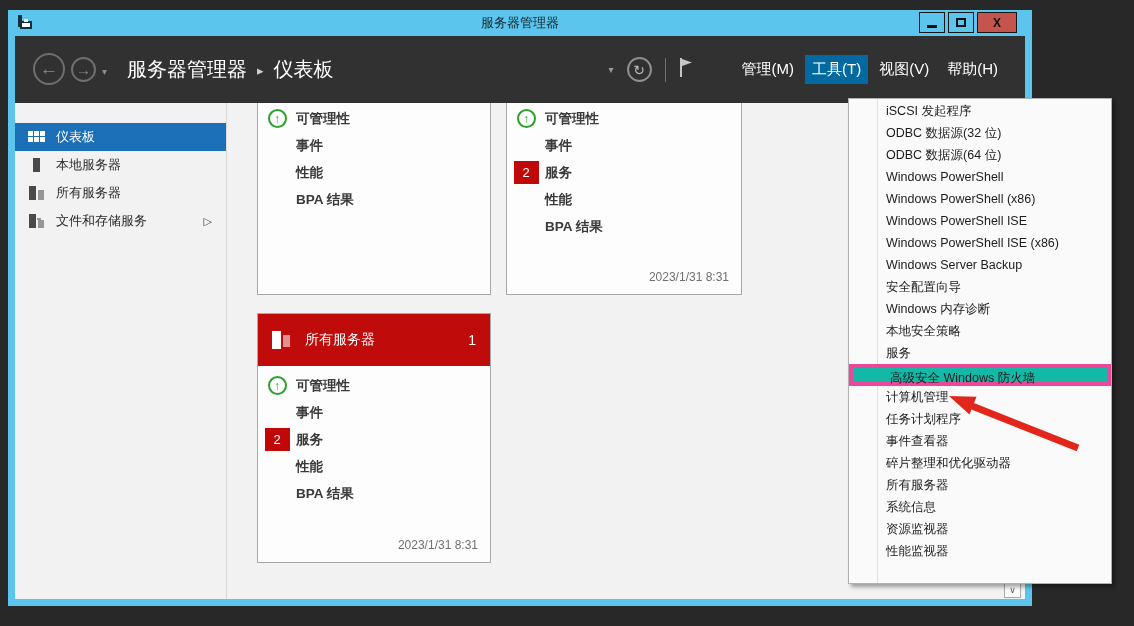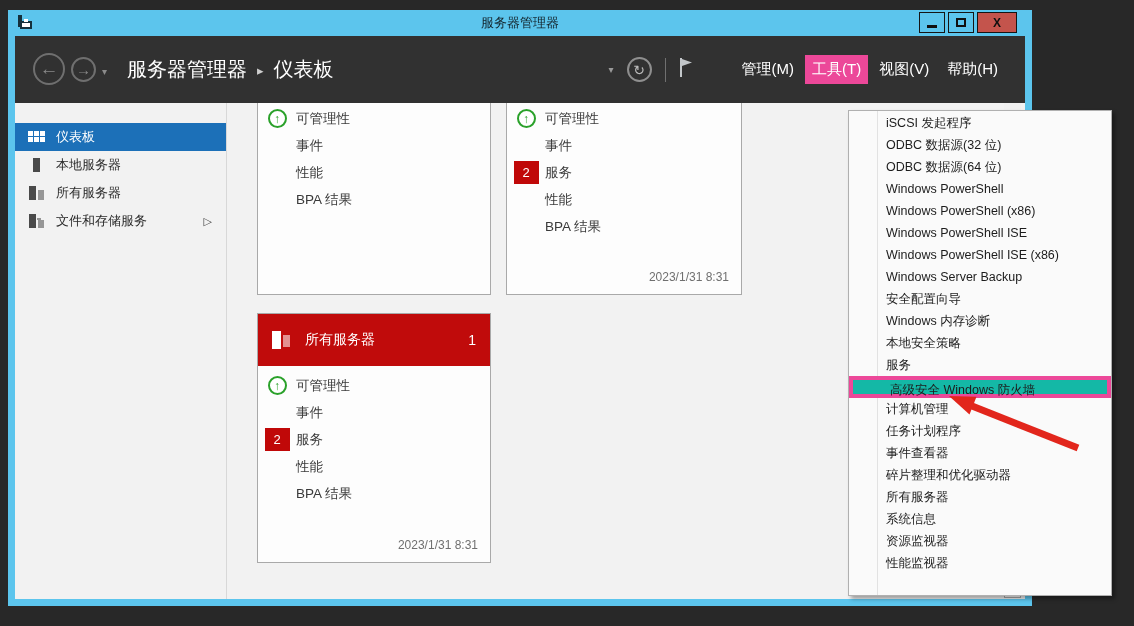--- a/index.html
+++ b/index.html
@@ -32,21 +32,21 @@
                 gap:10px; color:#ffffff; font-size:20px; }
   .bc-sep { font-size:13px; color:#cfcfcf; padding-top:2px; }
   .nav-right { position:absolute; right:20px; top:0; height:67px; display:flex; align-items:center; gap:13px; }
   .nav-dd2 { color:#9a9a9a; font-size:10px; }
   .refresh { width:25px; height:25px; border:2px solid #8f8f8f; border-radius:50%; color:#bcbcbc;
              font-size:14px; display:flex; align-items:center; justify-content:center; }
   .nav-divider { width:1px; height:24px; background:#707070; }
   .flag-wrap { margin-right:28px; }
   .menus { display:flex; gap:4px; }
   .menu-label { color:#ffffff; font-size:15px; padding:5px 7px; cursor:pointer; }
-  .menu-label.active { background:#ec4899; }
+  .menu-label.active { background:#0369a1; }
 
   
   .content { display:flex; height:496px; }
   .sidebar { width:212px; background:#f2f2f2; border-right:1px solid #d8d8d8; padding-top:20px; }
   .side-item { height:28px; display:flex; align-items:center; padding-left:13px; gap:11px;
                font-size:13px; color:#2b2b2b; cursor:pointer; }
   .side-item svg { flex:0 0 auto; color:#4a4a4a; }
   .side-item.selected { background:#1c70b8; color:#ffffff; }
   .side-item.selected svg { color:#ffffff; }
   .expand-arrow { margin-left:auto; margin-right:14px; font-size:11px; color:#3c3c3c; }
@@ -56,36 +56,36 @@
   .tile { position:absolute; background:#fdfdfd; border:1px solid #a9a9a9; border-top:none; }
   .tile1 { left:30px; top:0; width:234px; height:192px; }
   .tile2 { left:279px; top:0; width:236px; height:192px; }
   .tile3 { left:30px; top:210px; width:234px; height:250px; border-top:1px solid #a9a9a9; }
   .tile-header { height:52px; background:#c00b0b; display:flex; align-items:center; padding:0 14px; }
   .tile-header .th-label { color:#ffffff; font-size:14px; margin-left:11px; }
   .tile-header .th-count { color:#ffffff; font-size:14px; margin-left:auto; }
   .tile-body { padding-top:2px; }
   .trow { height:27px; display:flex; align-items:center; cursor:pointer; }
   .ticon { width:38px; display:flex; align-items:center; justify-content:center; }
-  .tlabel { font-size:13.5px; color:#3a3a3a; }
+  .tlabel { font-size:13.5px; color:#3a3a3a;font-weight:bold; }
   .gicon { width:19px; height:19px; border:2px solid #2aa12a; border-radius:50%; color:#2aa12a;
            font-size:12px; font-weight:bold; display:flex; align-items:center; justify-content:center; background:#ffffff; }
   .badge { min-width:25px; height:23px; background:#c00808; color:#ffffff; font-size:13px;
            display:flex; align-items:center; justify-content:center; }
   .timestamp { position:absolute; right:12px; bottom:10px; font-size:12px; color:#6f6f6f; }
 
   
   .vscroll { position:absolute; top:0; right:4px; width:17px; height:100%; background:#f0f0f0; }
   .vthumb { position:absolute; top:382px; left:0; width:17px; height:96px; background:#cdcdcd; }
   .vbtn-down { position:absolute; bottom:1px; left:0; width:17px; height:17px; background:#fdfdfd;
                border:1px solid #ababab; color:#5a5a5a; font-size:9px;
                display:flex; align-items:center; justify-content:center; cursor:pointer; }
 
   
-  .tools-menu { position:absolute; left:848px; top:110px; width:264px; height:486px; background:#fafafa;
+  .tools-menu { position:absolute; left:848px; top:98px; width:264px; height:486px; background:#fafafa;
                 border:1px solid #b0b0b0; box-shadow:3px 3px 4px rgba(0,0,0,0.35); padding-top:1px; z-index:50; }
   .tools-menu::before { content:""; position:absolute; left:28px; top:0; bottom:0; width:1px; background:#e2e2e2; }
   .mi { height:22px; line-height:22px; padding-left:37px; font-size:12.5px; color:#1c1c1c;
         cursor:pointer; position:relative; }
   .mi.hl { background:#14b8a6; border:4px solid #ec4899; line-height:20px; }
 
   
   .arrow-overlay { position:absolute; left:0; top:0; width:1134px; height:626px; z-index:70; pointer-events:none; }
 </style>
 </head>

